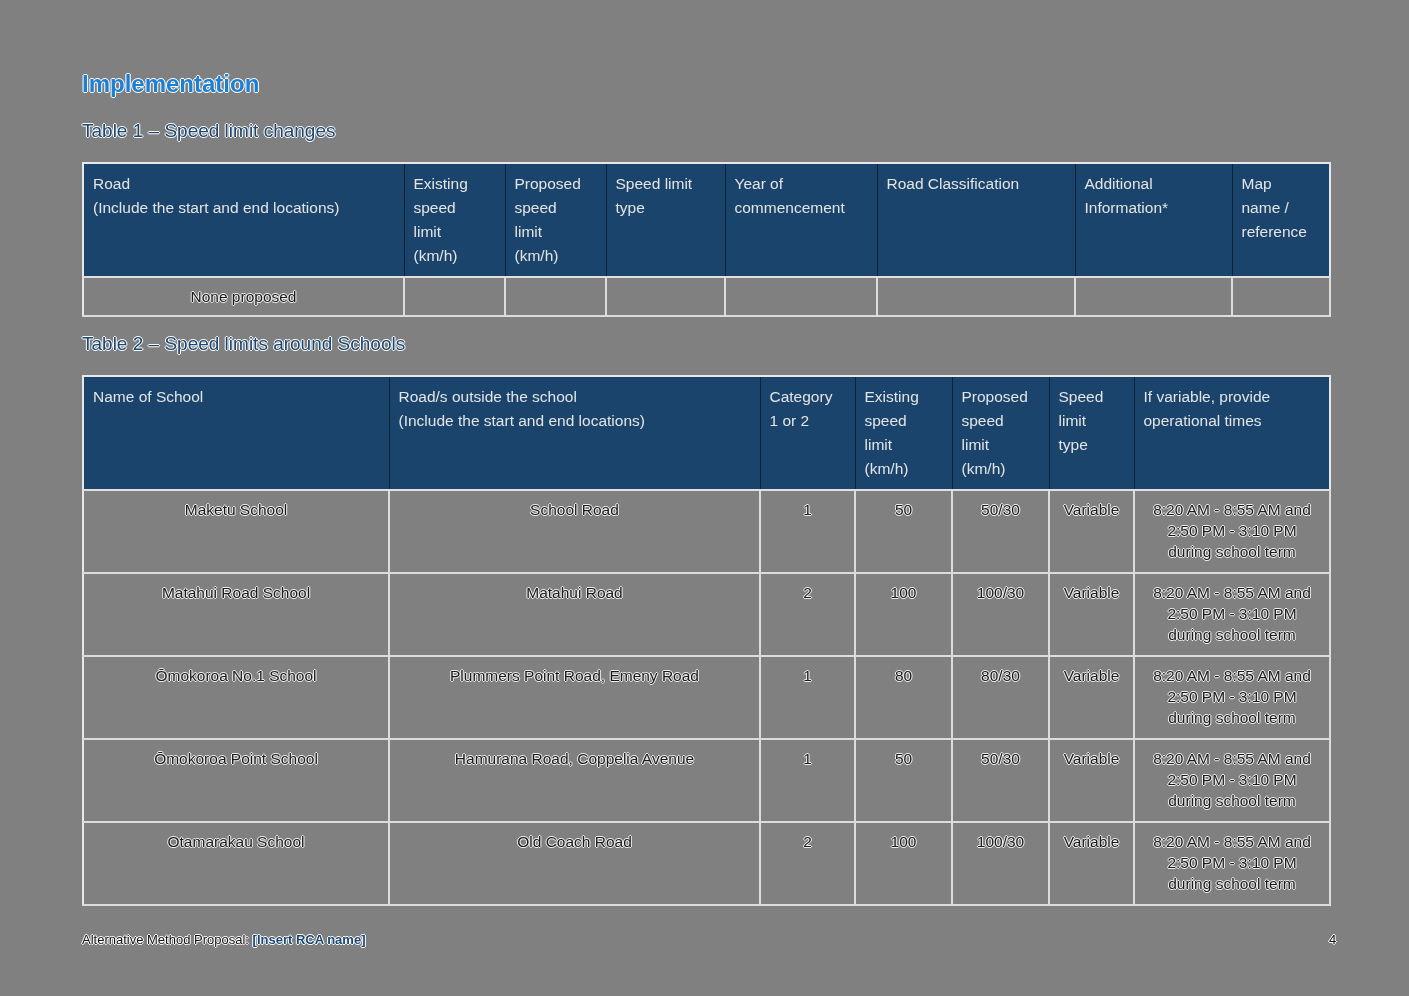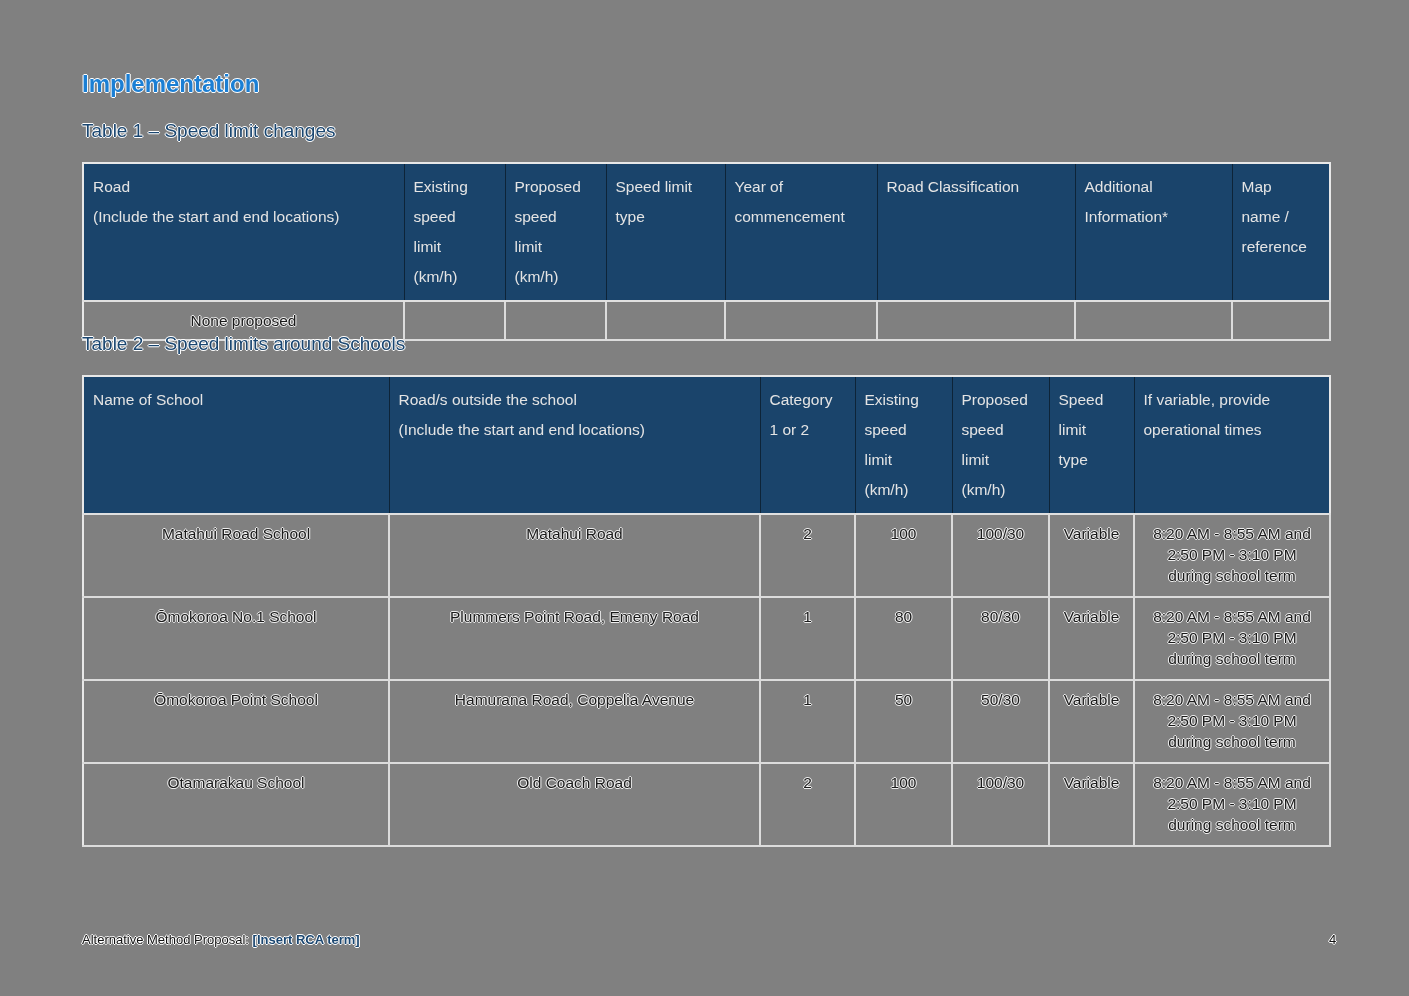--- a/index.html
+++ b/index.html
@@ -47,21 +47,21 @@
       font-size: 15.5px;
       border: 2px solid #e8e8e8;
     }
     table.grid th {
       background: #1a446b;
       color: #e4e4e4;
       font-weight: normal;
       text-align: left;
       vertical-align: top;
       padding: 8px 9px 8px 9px;
-      line-height: 30px;
+      line-height: 24px;
       border-left: 1px solid #0d2438;
       border-right: 1px solid #0d2438;
       border-bottom: 2px solid #e0e0e0;
       white-space: pre-line;
     }
     table.grid td {
       background: #808080;
       color: #1a1a1a;
       vertical-align: top;
       padding: 8px 9px;
@@ -184,20 +184,29 @@
 (km/h)</th>
       <th>Speed
 limit
 type</th>
       <th>If variable, provide
 operational times</th>
     </tr>
   </thead>
   <tbody>
     <tr>
+      <td>Maketu School</td>
+      <td>School Road</td>
+      <td>1</td>
+      <td>50</td>
+      <td>50/30</td>
+      <td>Variable</td>
+      <td>8:20 AM - 8:55 AM and 2:50 PM - 3:10 PM during school term</td>
+    </tr>
+    <tr>
       <td>Matahui Road School</td>
       <td>Matahui Road</td>
       <td>2</td>
       <td>100</td>
       <td>100/30</td>
       <td>Variable</td>
       <td>8:20 AM - 8:55 AM and 2:50 PM - 3:10 PM during school term</td>
     </tr>
     <tr>
       <td>Ōmokoroa No.1 School</td>
@@ -223,15 +232,15 @@
       <td>2</td>
       <td>100</td>
       <td>100/30</td>
       <td>Variable</td>
       <td>8:20 AM - 8:55 AM and 2:50 PM - 3:10 PM during school term</td>
     </tr>
   </tbody>
 </table>
 
 <div class="footer-left halo">
-  <span>Alternative Method Proposal: </span><span class="rca">[Insert RCA term]</span>
+  <span>Alternative Method Proposal: </span><span class="rca">[Insert RCA name]</span>
 </div>
 <div class="footer-page halo">4</div>
 
 </body></html>

